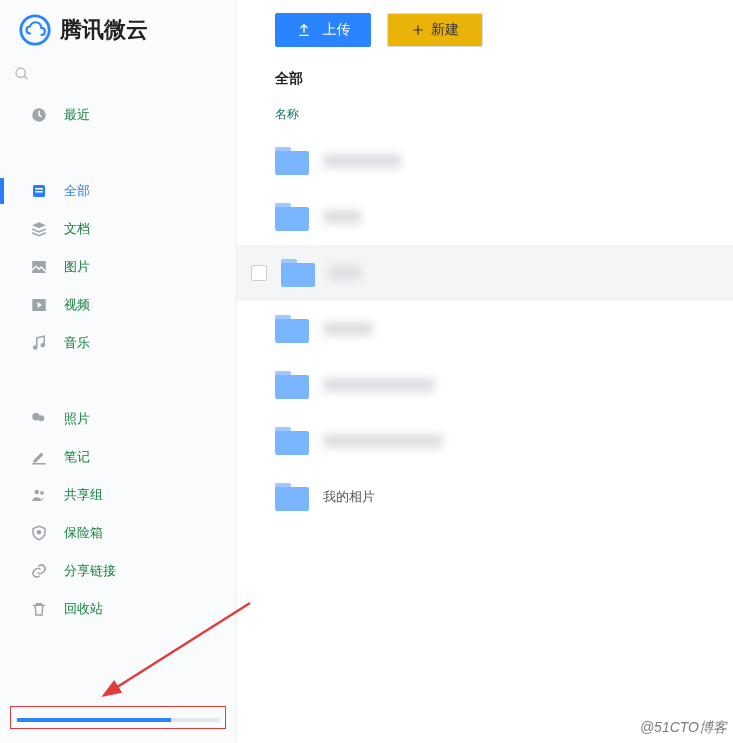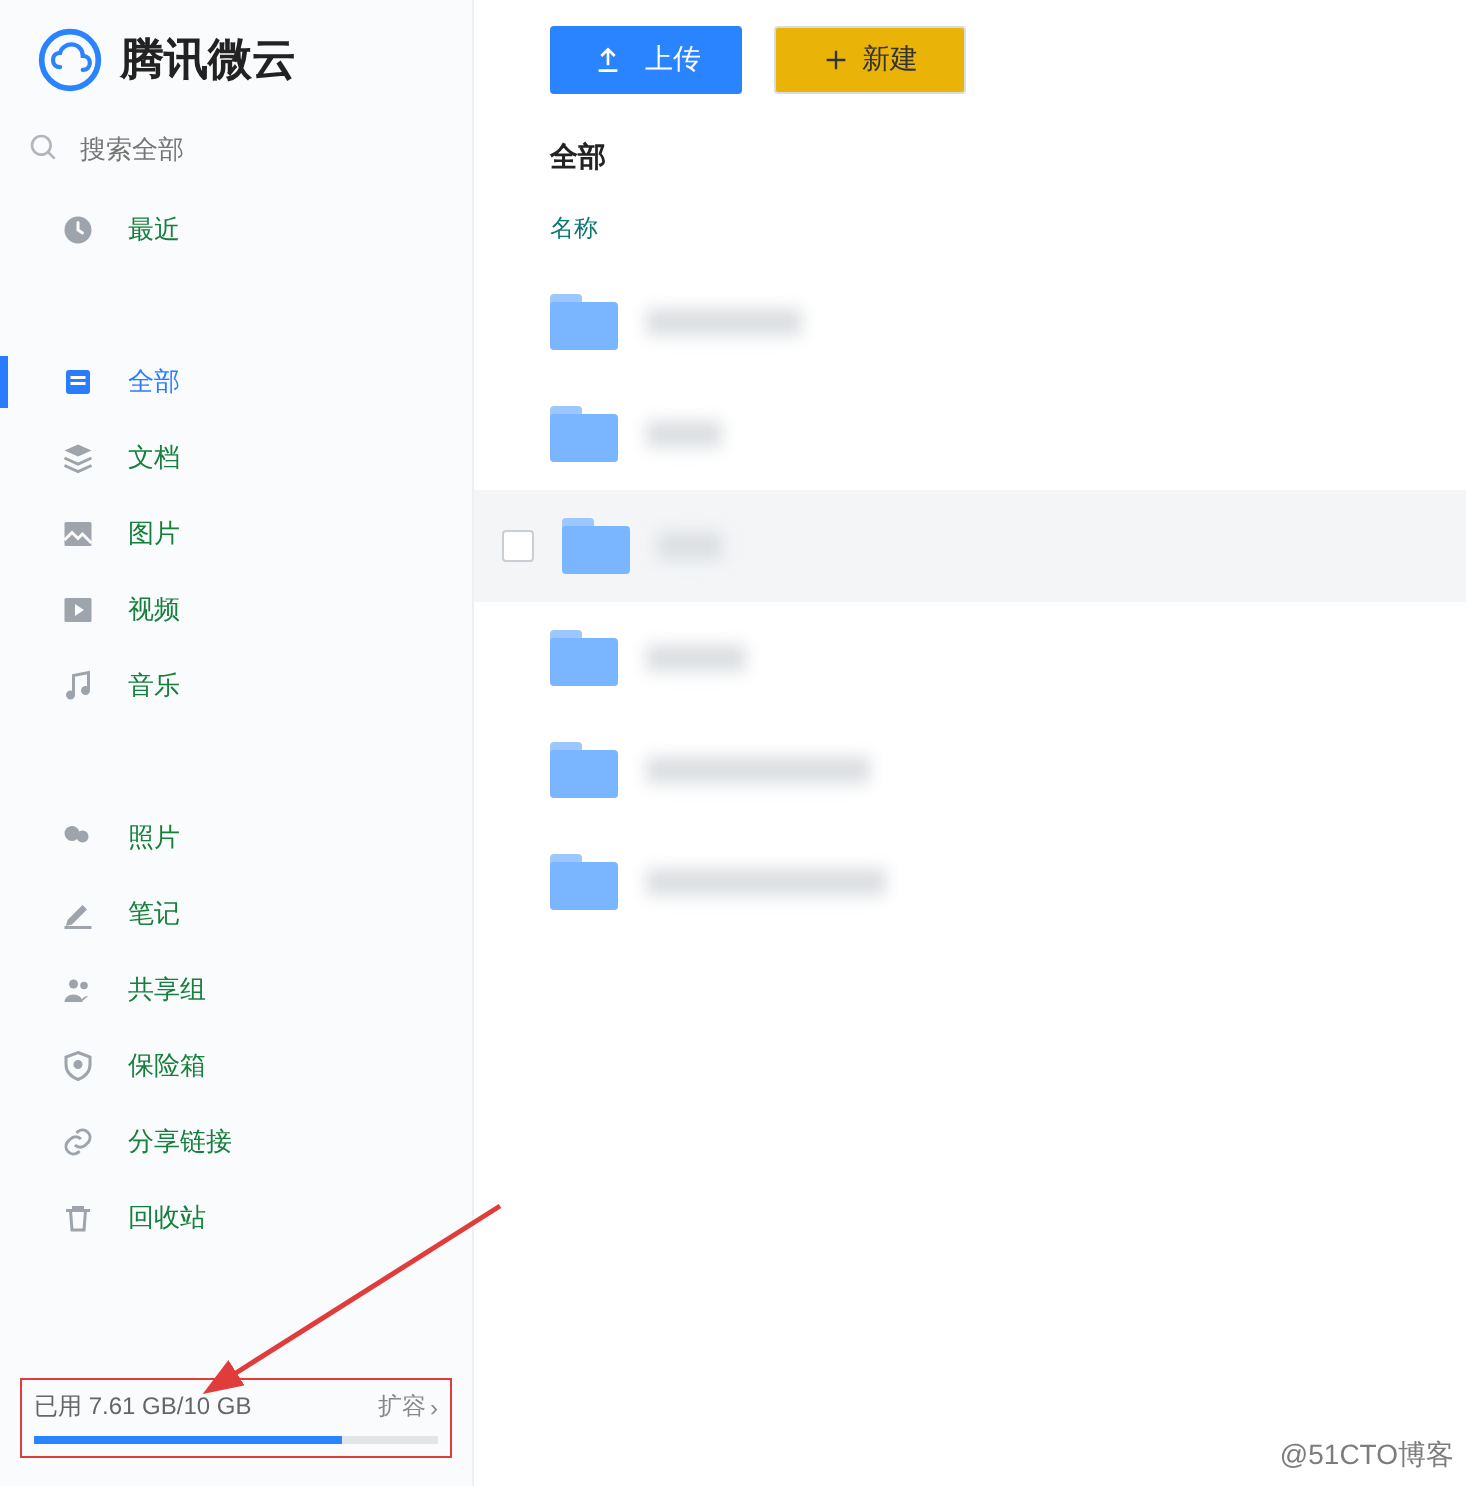--- a/index.html
+++ b/index.html
@@ -33,21 +33,21 @@
   .list-title { font-size:14px; font-weight:700; color:#222; margin-bottom:18px;}
   .col-name { font-size:12px; color:#0f766e; margin-bottom:10px;}
   .table { }
   .row { height:56px; display:flex; align-items:center; padding-left:38px; gap:14px;}
   .row.hover { background:#f3f5f7; padding-left:14px;}
   .row .checkbox { width:16px; height:16px; border:1px solid #c8ced3; border-radius:2px; background:#fff;}
   .folder-ico { width:34px; height:28px; position:relative;}
   .folder-ico .tab { position:absolute; left:0; top:0; width:16px; height:6px; background:#9dc8ff; border-radius:2px 2px 0 0;}
   .folder-ico .body { position:absolute; left:0; top:4px; right:0; bottom:0; background:#7ab6ff; border-radius:2px;}
   .blur { filter: blur(4px); background:#dcdfe2; color:transparent; border-radius:2px; height:14px;}
-  .watermark { position:absolute; right:6px; bottom:6px; color:#7c7c7c; font-size:14px; }
+  .watermark { position:absolute; right:6px; bottom:6px; color:#7c7c7c; font-size:14px; font-style:italic;}
   svg { display:block; }
 </style>
 </head>
 <body>
 
 <div class="app">
 
   <div class="sidebar">
     <div class="logo-row">
       <span class="icon-slot">
@@ -59,21 +59,20 @@
       <span class="logo-text">腾讯微云</span>
     </div>
 
     <div class="search-row">
       <span class="icon-slot">
         <svg width="16" height="16" viewBox="0 0 24 24" fill="none" stroke="#b3b7bb" stroke-width="2">
             <circle cx="10" cy="10" r="7"></circle>
             <line x1="20" y1="20" x2="15" y2="15"></line>
           </svg>
       </span>
-      <input placeholder="搜索全部" style="">
     </div>
 
     <ul class="nav">
       <li>
         <span class="icon-slot">
           <svg width="18" height="18" viewBox="0 0 24 24" fill="#9da4ab">
               <circle cx="12" cy="12" r="9"></circle>
               <path d="M12 7v5l3 2" stroke="#fafbfc" stroke-width="2" fill="none" stroke-linecap="round"></path>
             </svg>
         </span>
@@ -180,27 +179,20 @@
         <span class="icon-slot">
           <svg width="18" height="18" viewBox="0 0 24 24" fill="none" stroke="#9da4ab" stroke-width="2">
               <path d="M4 7h16M9 7V5h6v2M7 7l1 13h8l1-13"></path>
             </svg>
         </span>
         <span>回收站</span>
       </li>
     </ul>
 
     <div class="storage-box">
-      <div class="storage-top">
-        <span>已用 7.61 GB/10 GB</span>
-        <span class="right">
-          <span>扩容</span>
-          <span>›</span>
-        </span>
-      </div>
       <div class="storage-bar">
         <div class="fill" id="storage-fill" style="width: 76.1%;"></div>
       </div>
     </div>
   </div>
 
   <div class="main">
     <div class="toolbar">
       <div class="btn btn-primary">
         <span>
@@ -261,20 +253,27 @@
             <div class="body"></div>
           </div>
           <span class="blur" style="width: 112px;"></span>
         </div>
         <div class="row">
           <div class="folder-ico">
             <div class="tab"></div>
             <div class="body"></div>
           </div>
           <span class="blur" style="width: 120px;"></span>
+        </div>
+        <div class="row">
+          <div class="folder-ico">
+            <div class="tab"></div>
+            <div class="body"></div>
+          </div>
+          <span style="color: rgb(85, 85, 85);">我的相片</span>
         </div>
       </div>
   </div>
 </div>
 
 <svg class="arrow" style="left:100px; top:595px;" width="160" height="110">
   <defs>
       <marker id="ah" markerWidth="10" markerHeight="10" refX="2" refY="3" orient="auto">
     <path d="M0,0 L0,6 L8,3 z" fill="#e03c3c"></path>
       </marker>

